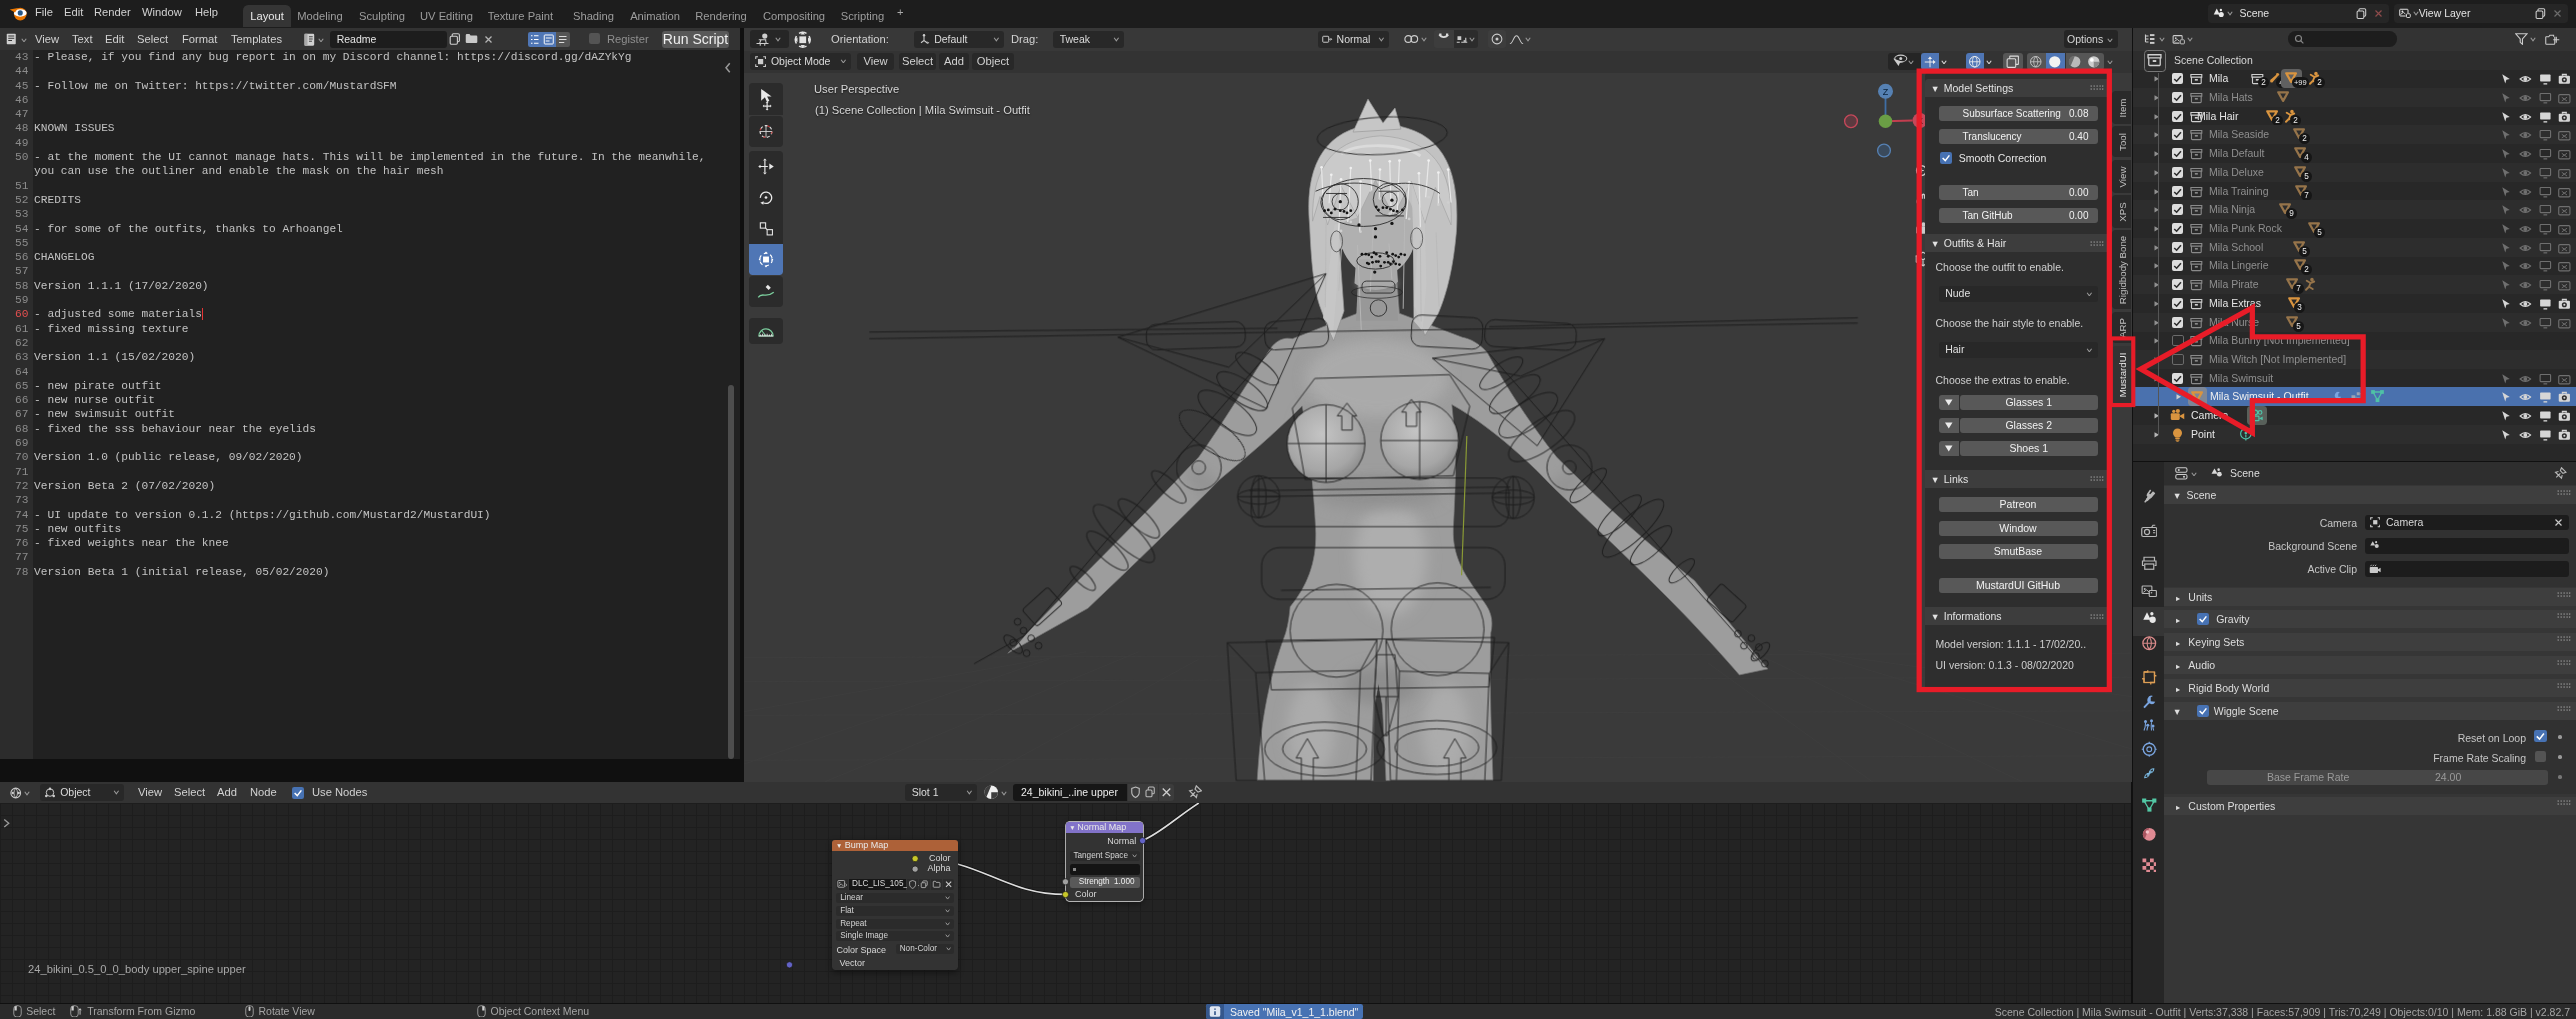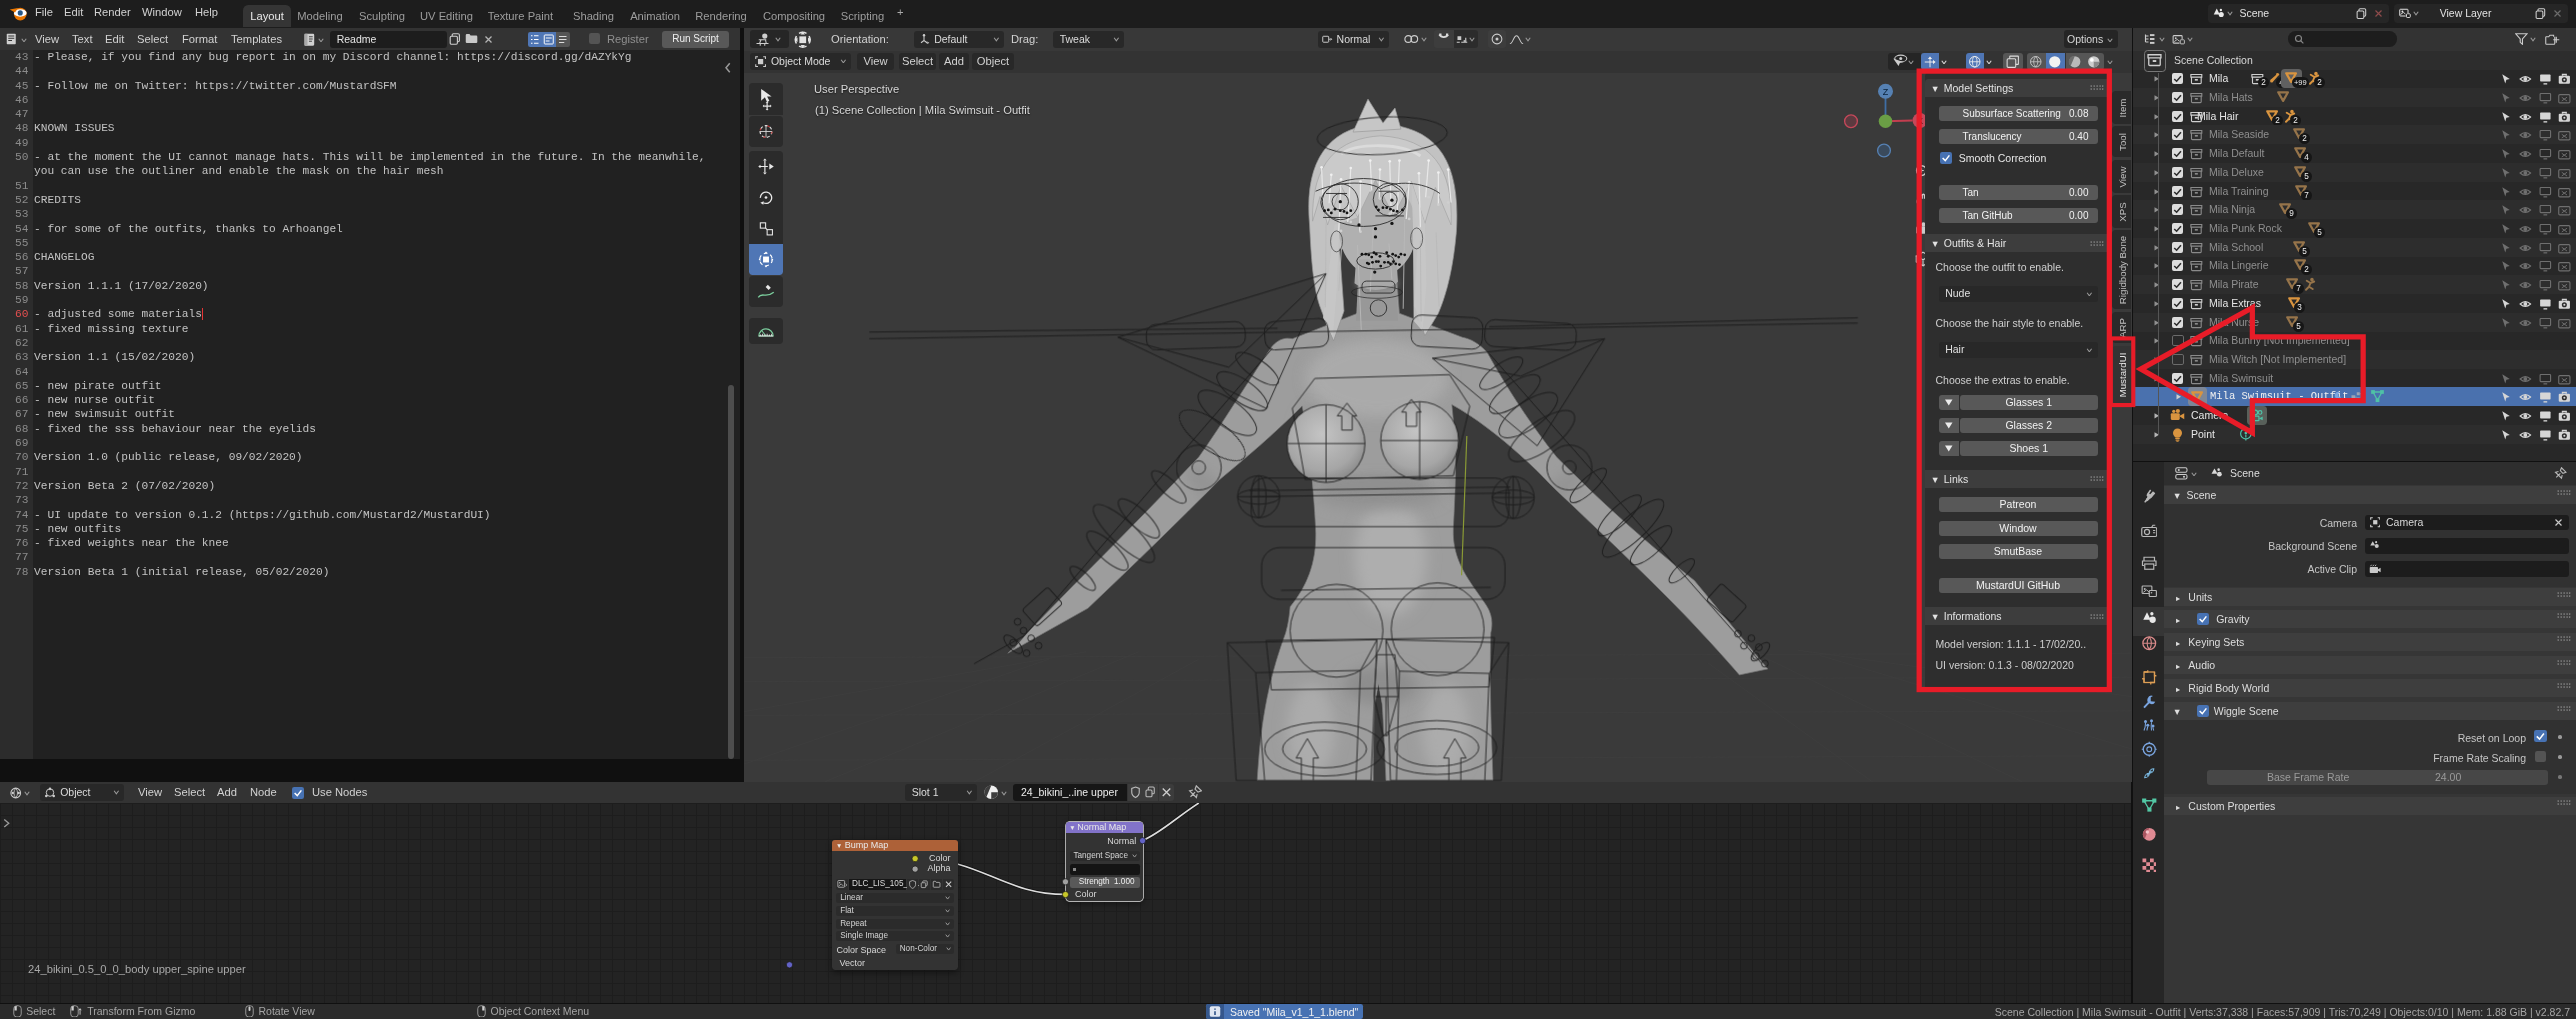--- a/index.html
+++ b/index.html
@@ -38,21 +38,21 @@
 .mlabel{margin:0 10.5px;color:#cfcfcf;}
 .mdd{position:relative;margin:0 13.5px;height:15.7px;background:#282828;border-radius:3px;color:#e0e0e0;line-height:15.7px;display:flex;align-items:center;}
 .vtab{position:absolute;width:19px;background:#2a2a2a;border-radius:3.7px 0 0 3.7px;color:#c0c0c0;font-size:9.7px;}
 .vtab span{position:absolute;left:3px;top:50%;transform-origin:center;white-space:nowrap;}
 
 #outliner{left:2133px;top:28px;width:443px;height:433px;background:#282828;}
 #outliner-h{position:absolute;left:0;top:0;width:443px;height:22.5px;background:#333333;}
 .orow{position:absolute;left:0;width:443px;height:19px;display:flex;align-items:center;font-size:10.5px;color:#8f8f8f;}
 .orow.lit{color:#e4e4e4;}
 .orow.alt{background:#2d2d2d;}
-.orow.sel{background:#4a71ae;color:#ffffff;font-family:Liberation Mono, monospace;}
+.orow.sel{background:#4a71ae;color:#ffffff;}
 
 #props{left:2133px;top:462px;width:443px;height:541px;background:#363636;}
 #ptabs{position:absolute;left:0;top:0;width:31px;height:541px;background:#262626;}
 .prow-h{position:absolute;left:31px;width:412px;height:18px;background:#3e3e3e;color:#dedede;font-size:10.5px;line-height:18px;}
 .pfield{position:absolute;height:15.7px;background:#1c1c1c;border-radius:3px;color:#d8d8d8;display:flex;align-items:center;font-size:10.5px;}
 
 #nodeed-h{left:0;top:782px;width:2131px;height:21px;}
 #nodeed{left:0;top:803px;width:2131px;height:200px;background:#232323;
  background-image:linear-gradient(#1d1d1d 0.7px,transparent 0.7px),linear-gradient(90deg,#1d1d1d 0.7px,transparent 0.7px);
  background-size:12px 12px;overflow:hidden;}
@@ -112,21 +112,21 @@
     <svg width="12" height="12" viewBox="0 0 16 16" style="margin-left:5.2px">
           <rect x="1" y="3" width="11" height="9" rx="1" fill="none" stroke="#e8e8e8" stroke-width="1.3"></rect>
           <circle cx="4.5" cy="6" r="1.2" fill="#e8e8e8"></circle>
           <path d="M2 10 L6 7 L9 10" stroke="#e8e8e8" stroke-width="1.2" fill="none"></path>
           <rect x="9" y="8" width="6" height="6" fill="#1d1d1d"></rect>
           <rect x="10" y="9" width="5" height="5" rx="1" fill="none" stroke="#e8e8e8" stroke-width="1.2"></rect>
         </svg>
     <svg width="6" height="4.5" viewBox="0 0 8 6" style="margin-left:1.5px">
           <path d="M1 1 L4 5 L7 1" stroke="#9a9a9a" stroke-width="1.4" fill="none"></path>
         </svg>
-    <span style="margin-left:21px">View Layer</span>
+    <span style="margin-left:0">View Layer</span>
     <svg width="11.2" height="11.2" viewBox="0 0 15 15" style="margin-left:auto">
           <rect x="4" y="1" width="9" height="10" rx="1.5" fill="none" stroke="#cfcfcf" stroke-width="1.4"></rect>
           <rect x="1.5" y="4" width="9" height="10" rx="1.5" fill="#262626" stroke="#cfcfcf" stroke-width="1.4"></rect>
         </svg>
     <svg width="9" height="9" viewBox="0 0 12 12" style="margin:0 6px 0 6.7px">
           <path d="M2 2 L10 10 M10 2 L2 10" stroke="#6b6b6b" stroke-width="1.6"></path>
         </svg>
   </div>
 </div>
 
@@ -174,21 +174,21 @@
           <path d="M5 8 h8 M5 12 h5" stroke="#fff" stroke-width="1.3"></path>
         </svg>
       </div>
   <div class="abs" style="left:556px;top:3.7px;width:13.5px;height:15px;background:#555555;border-radius:0 2.2px 2.2px 0">
         <svg width="13.5" height="15" viewBox="0 0 18 20">
           <path d="M4 6 h10 M4 10 h10 M4 14 h7" stroke="#ddd" stroke-width="1.5"></path>
         </svg>
       </div>
   <div class="abs" style="left:589px;top:5.2px;width:11.2px;height:11.2px;background:#545454;border-radius:2.2px"></div>
   <span class="mitem" style="left:607px;color:#909090">Register</span>
-  <div class="abs" style="left:662px;top:3px;width:67px;height:16.5px;background:#585858;border-radius:3px;text-align:center;line-height:16.5px;color:#efefef;font-size:10px">Run Script</div>
+  <div class="abs" style="left:662px;top:3px;width:67px;height:16.5px;background:#585858;border-radius:3px;text-align:center;line-height:16.5px;color:#efefef;font-size:14px">Run Script</div>
 </div>
 <div id="texted" class="abs">
   <div id="gutter"></div>
   <pre class="code lnum">43
 44
 45
 46
 47
 48
 49

